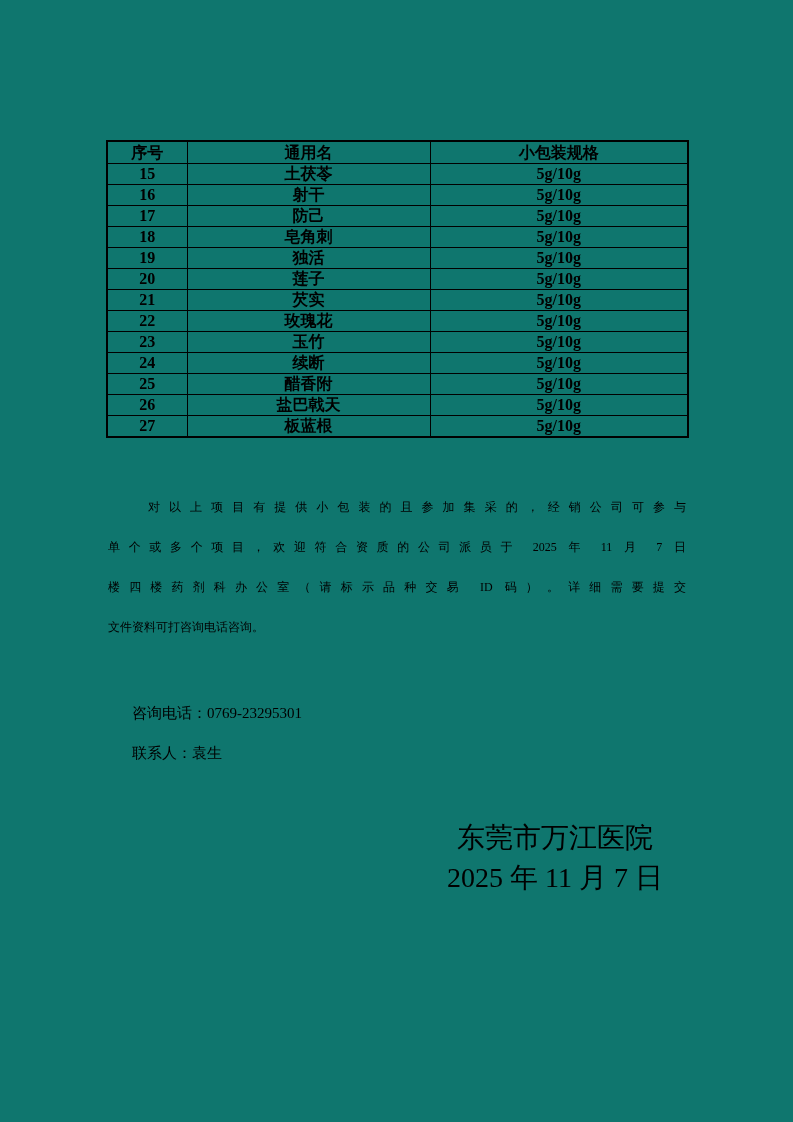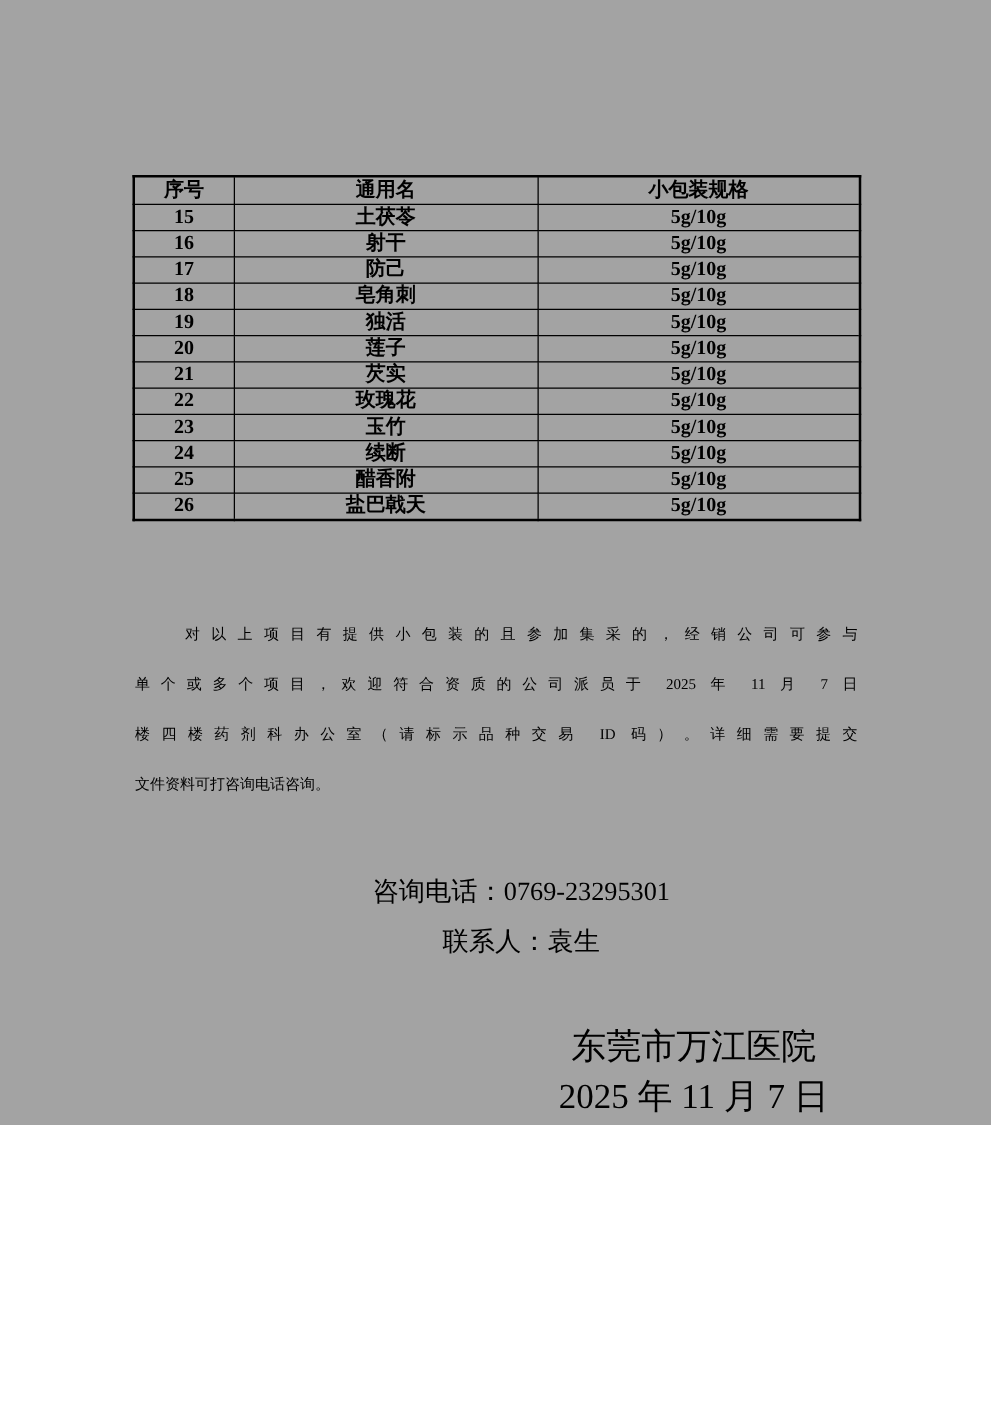--- a/index.html
+++ b/index.html
@@ -12,22 +12,22 @@
     height: 1122px;
     font-family: "Liberation Serif", "DejaVu Serif", serif;
     color: #000000;
     position: relative;
     overflow: hidden;
   }
   .page {
     position: absolute;
     left: 0; top: 0;
     width: 793px;
-    height: 900px;
-    background: #a3a3a3;
+    height: 1122px;
+    background: #0f766e;
   }
 
   
   table.doc-table {
     position: absolute;
     left: 106px;
     top: 140px;
     width: 581px;
     border-collapse: collapse;
     table-layout: fixed;
@@ -69,26 +69,25 @@
     text-align: justify;
     text-align-last: justify;
   }
   .para .line.first {
     text-indent: 40px;
   }
 
   
   .contact-block {
     position: absolute;
-    left: 108px;
+    left: 92px;
     top: 693px;
     width: 578px;
-    font-size: 21px;
+    font-size: 15px;
     line-height: 40px;
-    text-align: center;
   }
   .contact-line {
     text-indent: 40px;
     white-space: nowrap;
   }
 
   
   .signature {
     position: absolute;
     left: 405px;
@@ -171,20 +170,25 @@
         <tr>
           <td>25</td>
           <td>醋香附</td>
           <td>5g/10g</td>
         </tr>
         <tr>
           <td>26</td>
           <td>盐巴戟天</td>
           <td>5g/10g</td>
         </tr>
+        <tr>
+          <td>27</td>
+          <td>板蓝根</td>
+          <td>5g/10g</td>
+        </tr>
       </tbody>
   </table>
 
   <div class="para" id="para">
       <div class="line first fill">对以上项目有提供小包装的且参加集采的，经销公司可参与</div>
       <div class="line fill">单个或多个项目，欢迎符合资质的公司派员于 2025 年 11 月 7 日</div>
       <div class="line fill">楼四楼药剂科办公室（请标示品种交易 ID 码）。详细需要提交</div>
       <div class="line">文件资料可打咨询电话咨询。</div>
     </div>
 

